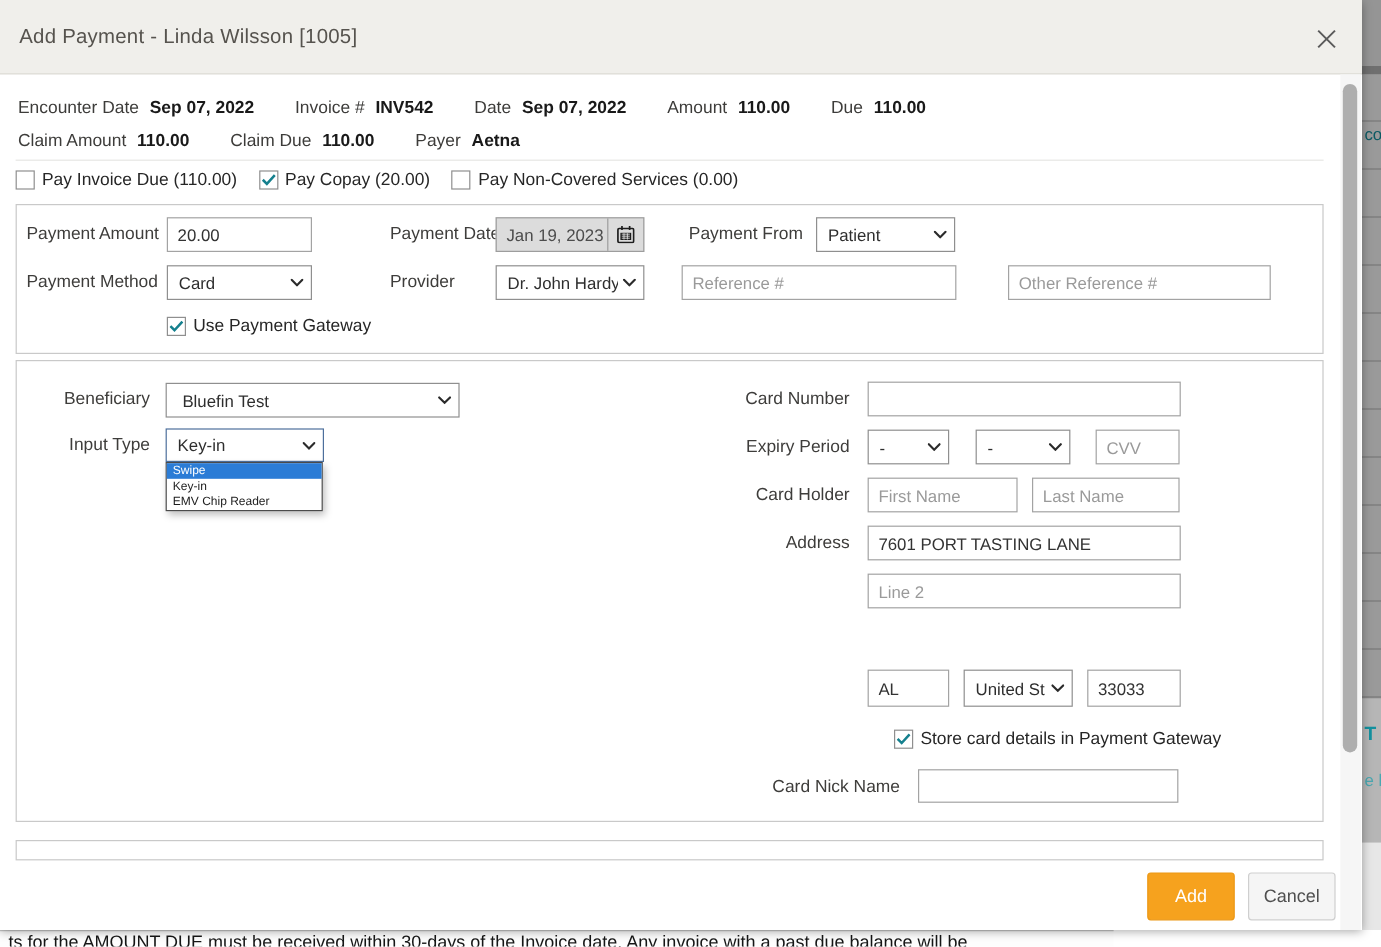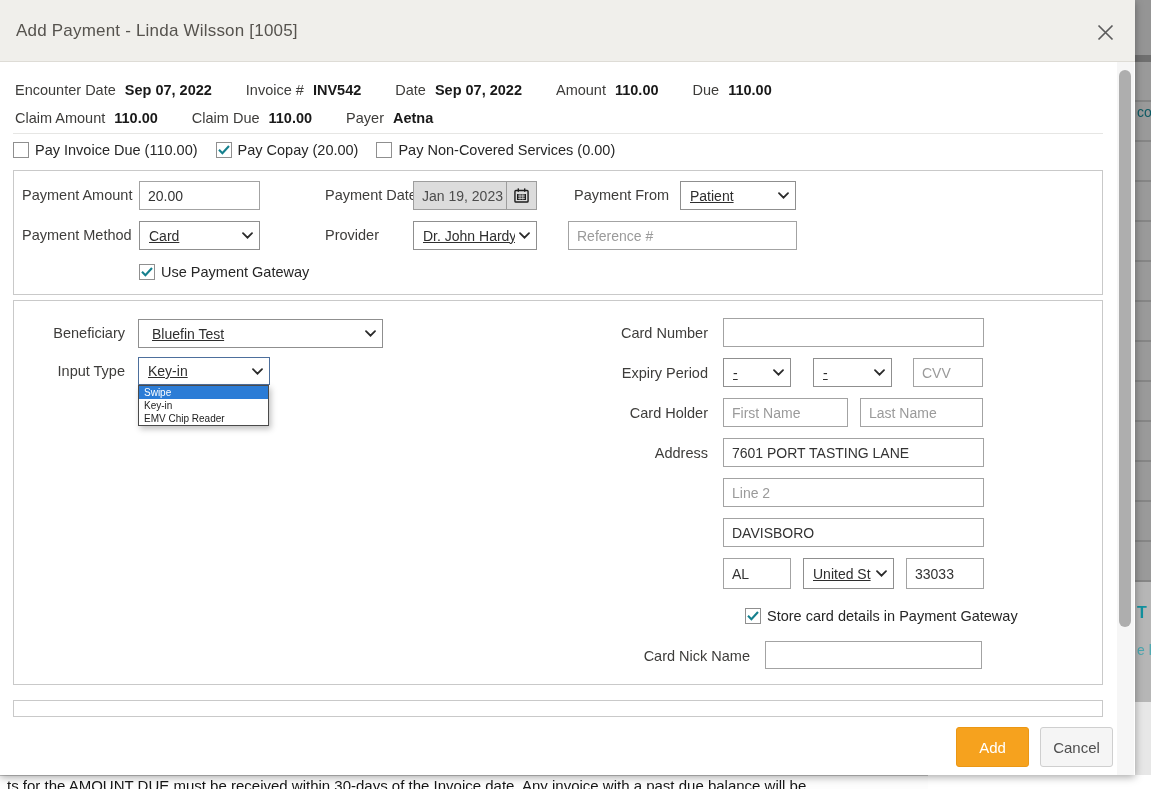--- a/index.html
+++ b/index.html
@@ -62,21 +62,21 @@
 
   .lbl { position:absolute; font-size:14.5px; color:#3e3d3b; white-space:nowrap; }
   .lbl.r { text-align:right; }
 
   .tinput { position:absolute; border:1px solid #a3a3a3; background:#fff; font-size:14px; color:#333;
             padding:0 8px; font-family:"Liberation Sans", sans-serif; outline:none; }
   .tinput::placeholder { color:#9a9a9a; opacity:1; }
 
   .sel { position:absolute; border:1px solid #8f8f8f; background:#fff; display:flex; align-items:center;
          padding:0 6px 0 9px; font-size:14px; color:#2e2e2e; cursor:pointer; overflow:hidden; }
-  .sel .sel-text { flex:1 1 auto; white-space:nowrap; overflow:hidden;text-decoration:underline; }
+  .sel .sel-text { flex:1 1 auto; white-space:nowrap; overflow:hidden; }
   .sel .chev { flex:0 0 auto; margin-left:4px; display:flex; }
 
   
   .date-field { position:absolute; left:413px; top:181px; width:124px; height:29px;
                 border:1px solid #9d9d9d; background:#dcdcdc; display:flex; align-items:stretch; }
   .date-text { flex:1 1 auto; display:flex; align-items:center; padding-left:8px;
                font-size:14px; color:#4c4c4c; }
   .cal-btn { flex:0 0 30px; border-left:1px solid #9d9d9d; display:flex; align-items:center;
              justify-content:center; cursor:pointer; }
 
@@ -223,20 +223,21 @@
   <div class="sel" style="left:413px; top:221px; width:124px; height:29px;">
     <span class="sel-text">Dr. John Hardy</span>
     <span class="chev">
         <svg width="11" height="7" viewBox="0 0 11 7">
           <path d="M1 1.2l4.5 4.5L10 1.2" fill="none" stroke="#2b2b2b" stroke-width="1.8" stroke-linecap="round"></path>
         </svg>
       </span>
   </div>
 
   <input class="tinput" style="left: 568px; top: 221px; width: 229px; height: 29px;" placeholder="Reference #">
+  <input class="tinput" style="left: 840px; top: 221px; width: 219px; height: 29px;" placeholder="Other Reference #">
 
   <span class="chk-item" style="position:absolute; left:139px; top:264px;">
     <span class="checkbox">
       <svg width="12" height="10" viewBox="0 0 12 10">
           <path d="M1 4.8 L4.4 8.2 L11 1" fill="none" stroke="#15808E" stroke-width="2.1"></path>
         </svg>
     </span>
     <span>Use Payment Gateway</span>
   </span>
 
@@ -290,21 +291,20 @@
   </div>
   <input class="tinput" style="left: 913px; top: 358px; width: 70px; height: 29px;" placeholder="CVV">
 
   <span class="lbl r" style="left:540px; top:405px; width:168px;">Card Holder</span>
   <input class="tinput" style="left: 723px; top: 398px; width: 125px; height: 29px;" placeholder="First Name">
   <input class="tinput" style="left: 860px; top: 398px; width: 123px; height: 29px;" placeholder="Last Name">
 
   <span class="lbl r" style="left:540px; top:445px; width:168px;">Address</span>
   <input class="tinput" style="left: 723px; top: 438px; width: 261px; height: 29px;" value="7601 PORT TASTING LANE">
   <input class="tinput" style="left: 723px; top: 478px; width: 261px; height: 29px;" placeholder="Line 2">
-  <input class="tinput" style="left: 723px; top: 518px; width: 261px; height: 29px;" value="DAVISBORO">
 
   <input class="tinput" style="left: 723px; top: 558px; width: 68px; height: 31px;" value="AL">
   <div class="sel" style="left:803px; top:558px; width:91px; height:31px;">
     <span class="sel-text">United St</span>
     <span class="chev">
         <svg width="11" height="7" viewBox="0 0 11 7">
           <path d="M1 1.2l4.5 4.5L10 1.2" fill="none" stroke="#2b2b2b" stroke-width="1.8" stroke-linecap="round"></path>
         </svg>
       </span>
   </div>

